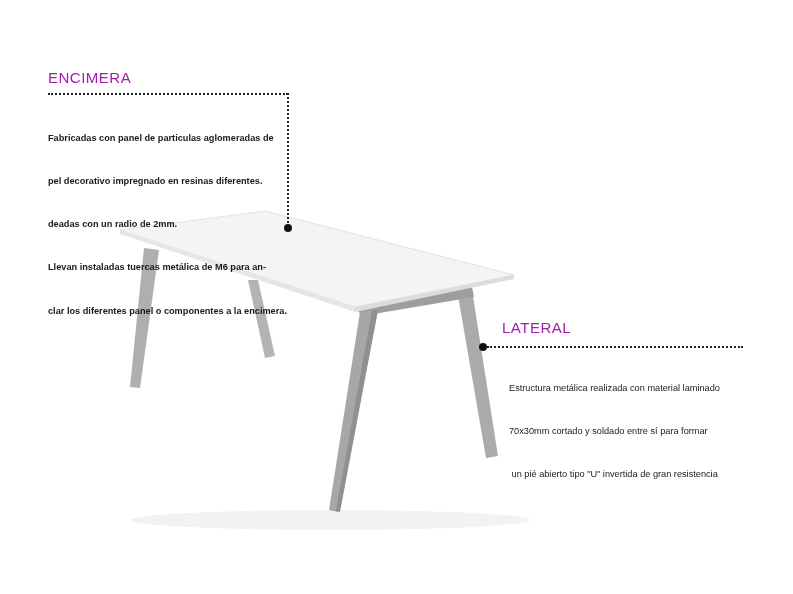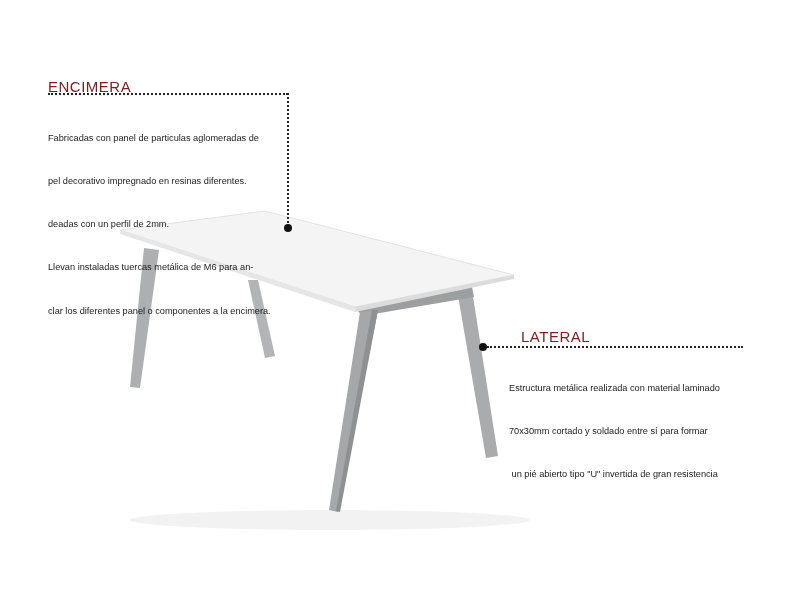--- a/index.html
+++ b/index.html
@@ -1,21 +1,21 @@
 <!DOCTYPE html>
 <html><head>
 <meta charset="utf-8">
 <style>
   html, body { margin: 0; padding: 0; }
   body {
     width: 793px; height: 594px; background: #ffffff; position: relative; overflow: hidden;
     font-family: "Liberation Sans", "DejaVu Sans", sans-serif; color: #1a1a1a;
   }
   .section-title {
-    position: absolute; font-size: 15px; letter-spacing: 0.5px; color: #7f1d1d; font-weight: normal; margin-top: 9px;
+    position: absolute; font-size: 15px; letter-spacing: 0.5px; color: #a21caf; font-weight: normal;
   }
   .desc {
     position: absolute; font-size: 9.2px; line-height: 14.4px; color: #1a1a1a; white-space: pre;
   }
   .desc span { display: block; }
   .dot-h { position: absolute; height: 0; border-top: 2px dotted #222; }
   .dot-v { position: absolute; width: 0; border-left: 2px dotted #222; }
   .pin { position: absolute; width: 8px; height: 8px; border-radius: 50%; background: #111; }
   svg.table { position: absolute; left: 0; top: 0; }
 </style>
@@ -39,29 +39,29 @@
 
   <polygon points="120,230 265,211 514,275 355,307" fill="#f4f4f4" stroke="#e2e2e2" stroke-width="1"></polygon>
   <polygon points="120,230 355,307 355,312 120,234" fill="#e6e6e6"></polygon>
   <polygon points="355,307 514,275 514,279 355,312" fill="#dcdcdc"></polygon>
 </svg>
 
 <div class="section-title" style="left:48px; top:69px;">ENCIMERA</div>
 <div class="dot-h" style="left:48px; top:93px; width:240px;"></div>
 <div class="dot-v" style="left:287px; top:93px; height:134px;"></div>
 <div class="pin" style="left:284px; top:224px;"></div>
-<div class="desc" style="left:48px; top:102px;">
+<div class="desc" style="left:48px; top:102px;font-weight:bold;">
   <span>Fabricadas con panel de particulas aglomeradas de</span>
   <span>pel decorativo impregnado en resinas diferentes.</span>
-  <span>deadas con un perfil de 2mm.</span>
+  <span>deadas con un radio de 2mm.</span>
   <span>Llevan instaladas tuercas metálica de M6 para an-</span>
   <span>clar los diferentes panel o componentes a la encimera.</span>
 </div>
 
-<div class="section-title" style="left:521px; top:319px;">LATERAL</div>
+<div class="section-title" style="left:502px; top:319px;">LATERAL</div>
 <div class="pin" style="left:479px; top:343px;"></div>
 <div class="dot-h" style="left:487px; top:346px; width:256px;"></div>
 <div class="desc" style="left:509px; top:352px;">
   <span>Estructura metálica realizada con material laminado</span>
   <span>70x30mm cortado y soldado entre sí para formar</span>
   <span> un pié abierto tipo "U" invertida de gran resistencia</span>
   
   
   
   

